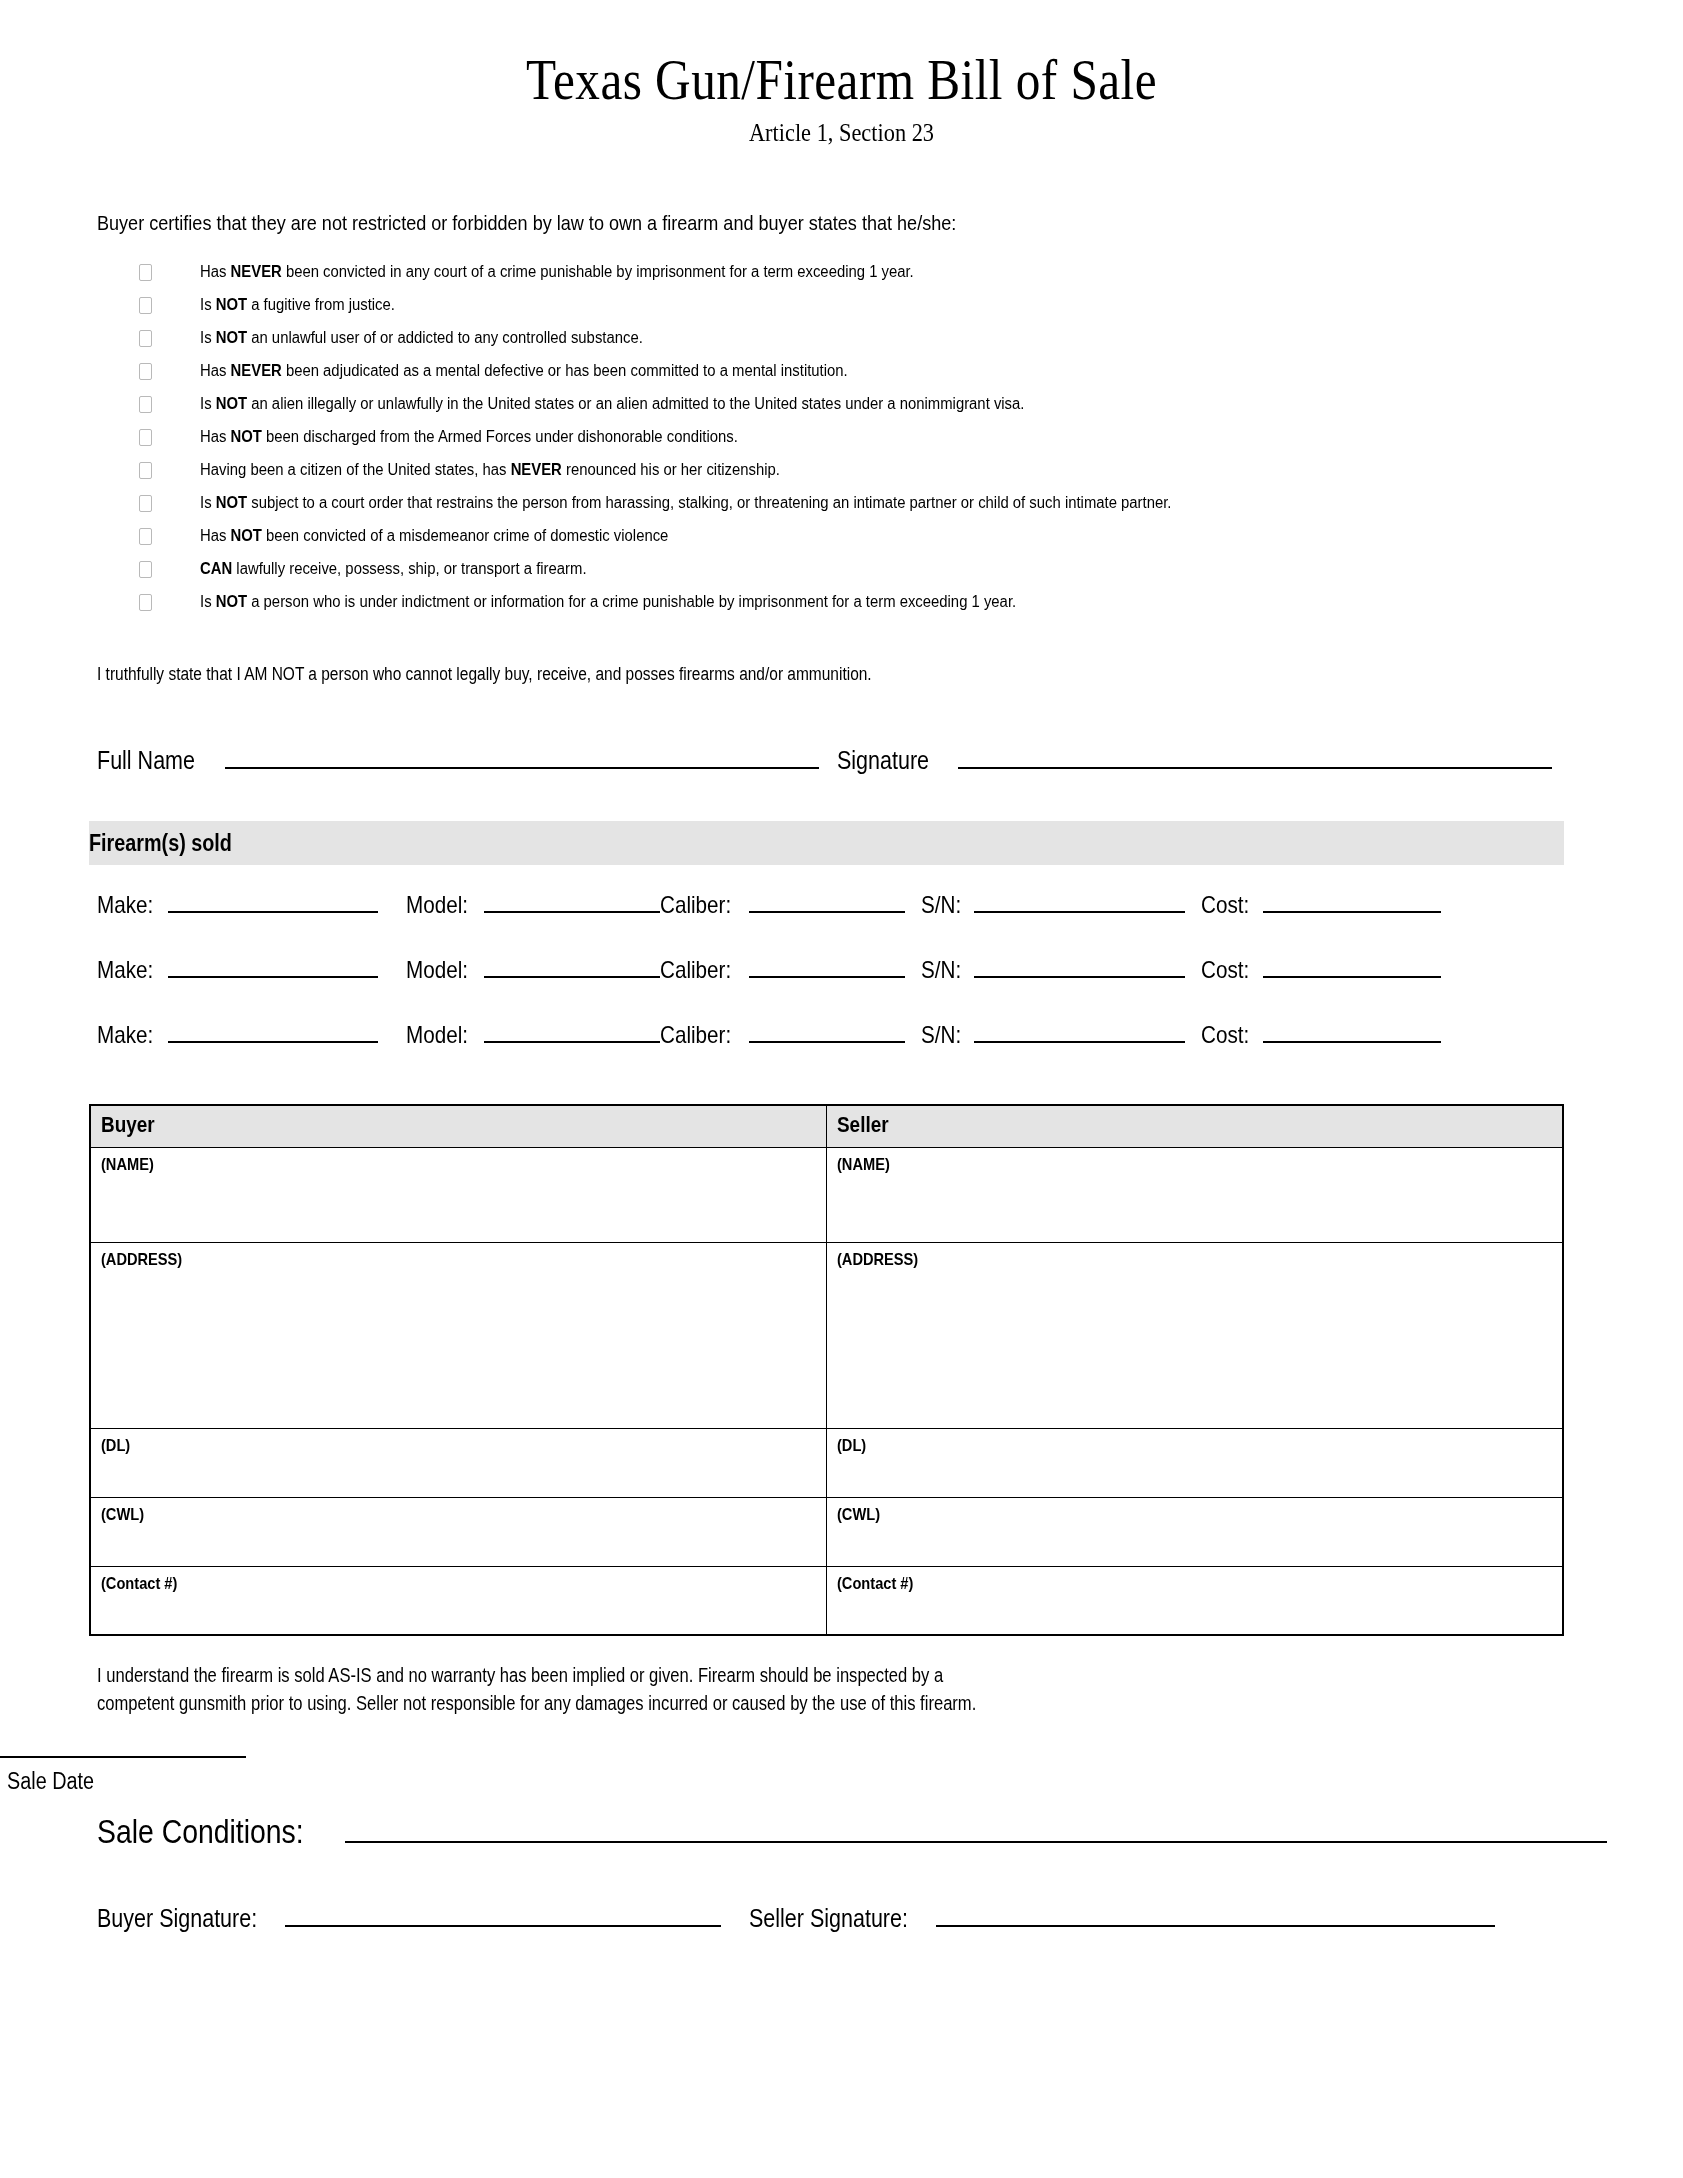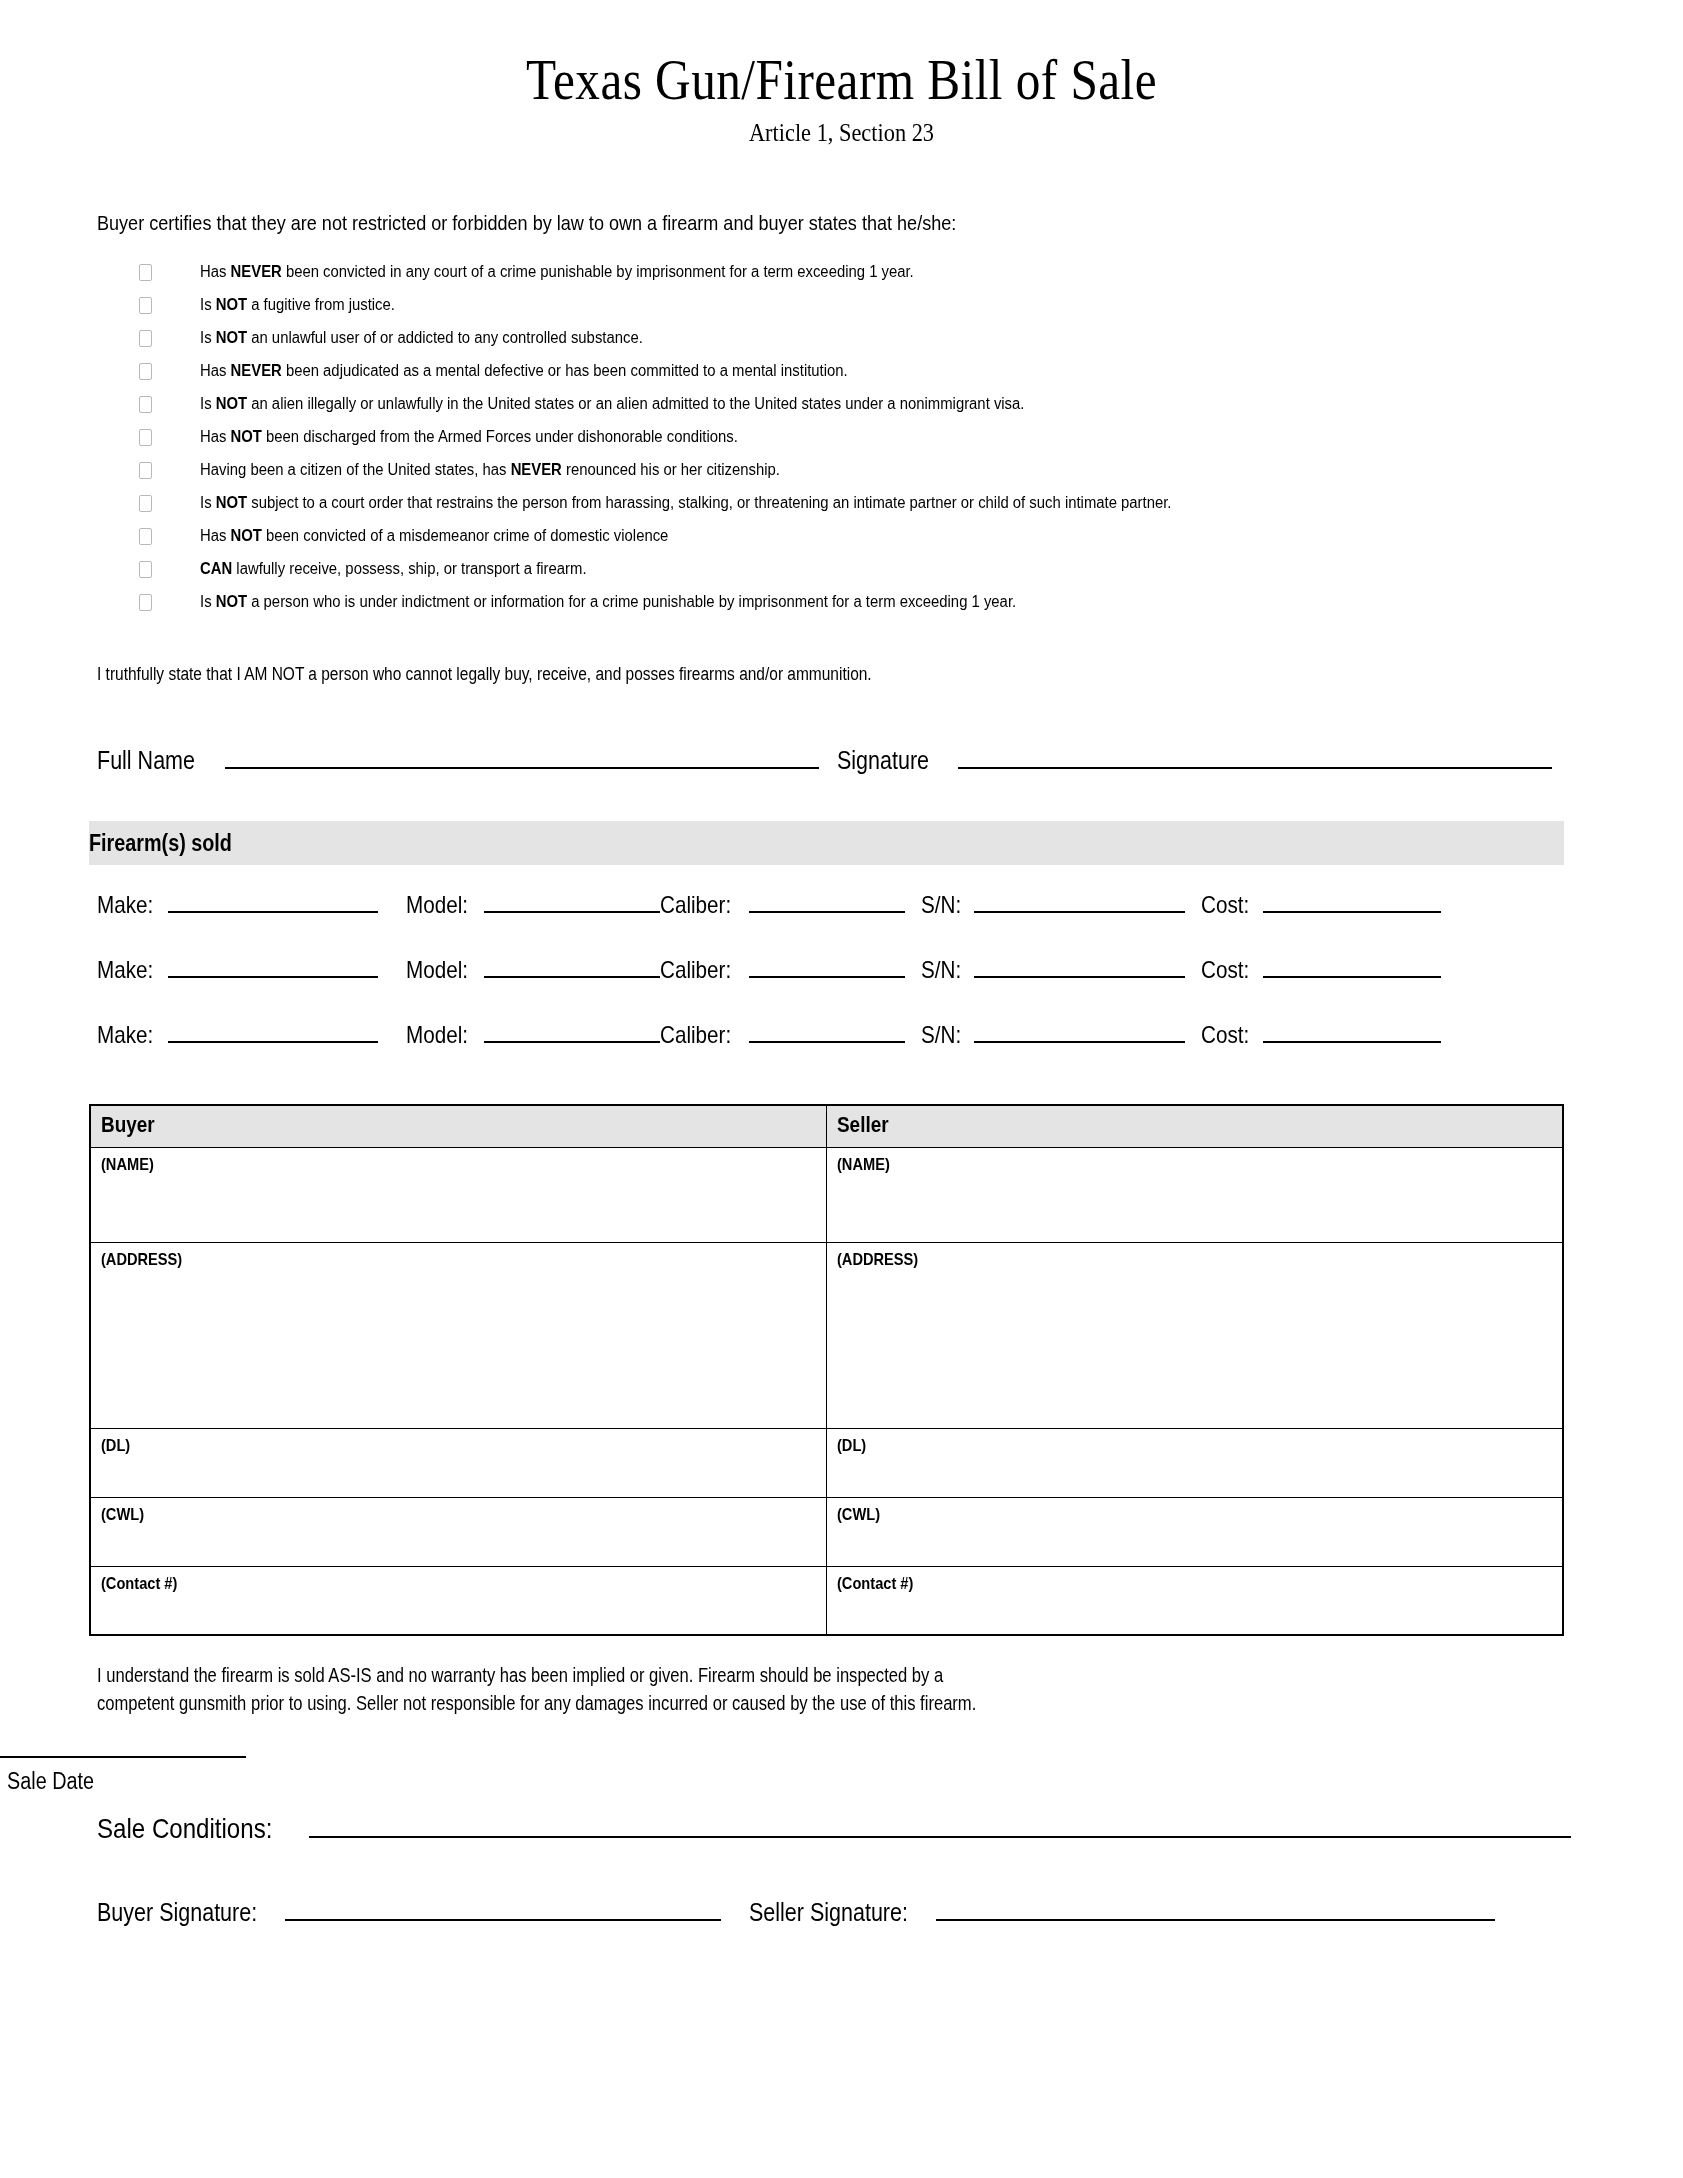--- a/index.html
+++ b/index.html
@@ -172,21 +172,21 @@
     display: block;
     font-size: 23px;
     margin-top: 6px;
     padding-right: 48px;
   }
   .saledate-lbl span { display:inline-block; transform: scaleX(0.86); }
   .cond-row {
     margin: 18px 0 0 97px;
     display: flex;
     align-items: baseline;
-    font-size: 28px;
+    font-size: 33px;
   }
   .sigrow {
     margin: 53px 0 0 97px;
     display: flex;
     align-items: baseline;
     font-size: 25px;
   }
 </style>
 </head>
 <body>

